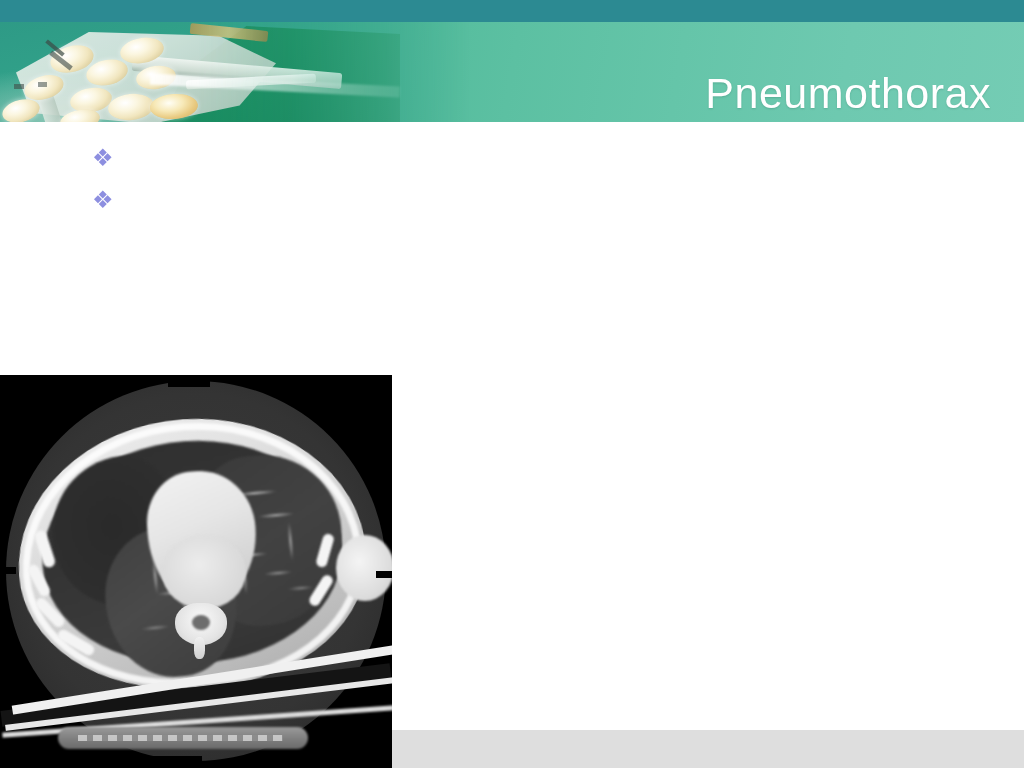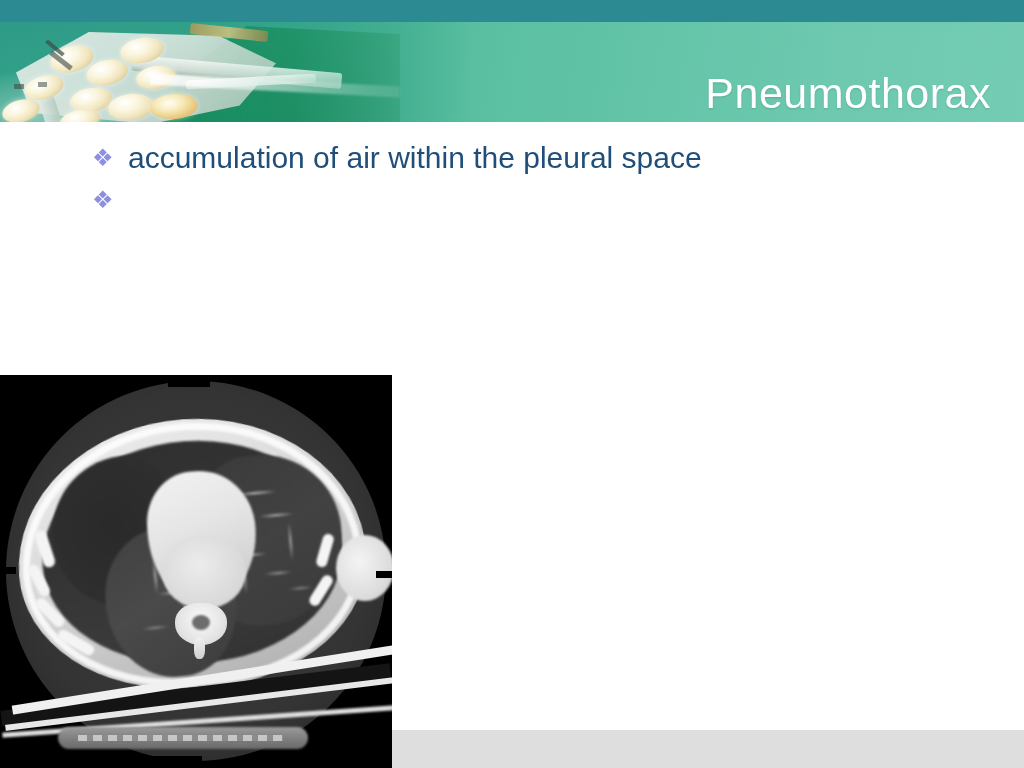--- a/index.html
+++ b/index.html
@@ -335,21 +335,20 @@
     <div class="bp-streak"></div>
   </div>
 
   <div class="banner-title">Pneumothorax</div>
 </div>
 
 <div class="body-content">
   <ul class="bullet-list">
     <li class="bullet b1">
       <span class="bullet-marker">❖</span>
-      <span class="bullet-text">accumulation of air within the pleural space</span>
     </li>
     <li class="bullet b2">
       <span class="bullet-marker">❖</span>
     </li>
   </ul>
 </div>
 
 <div class="ct-figure">
   <div class="ct-disc"></div>
   <div class="ct-body"></div>

